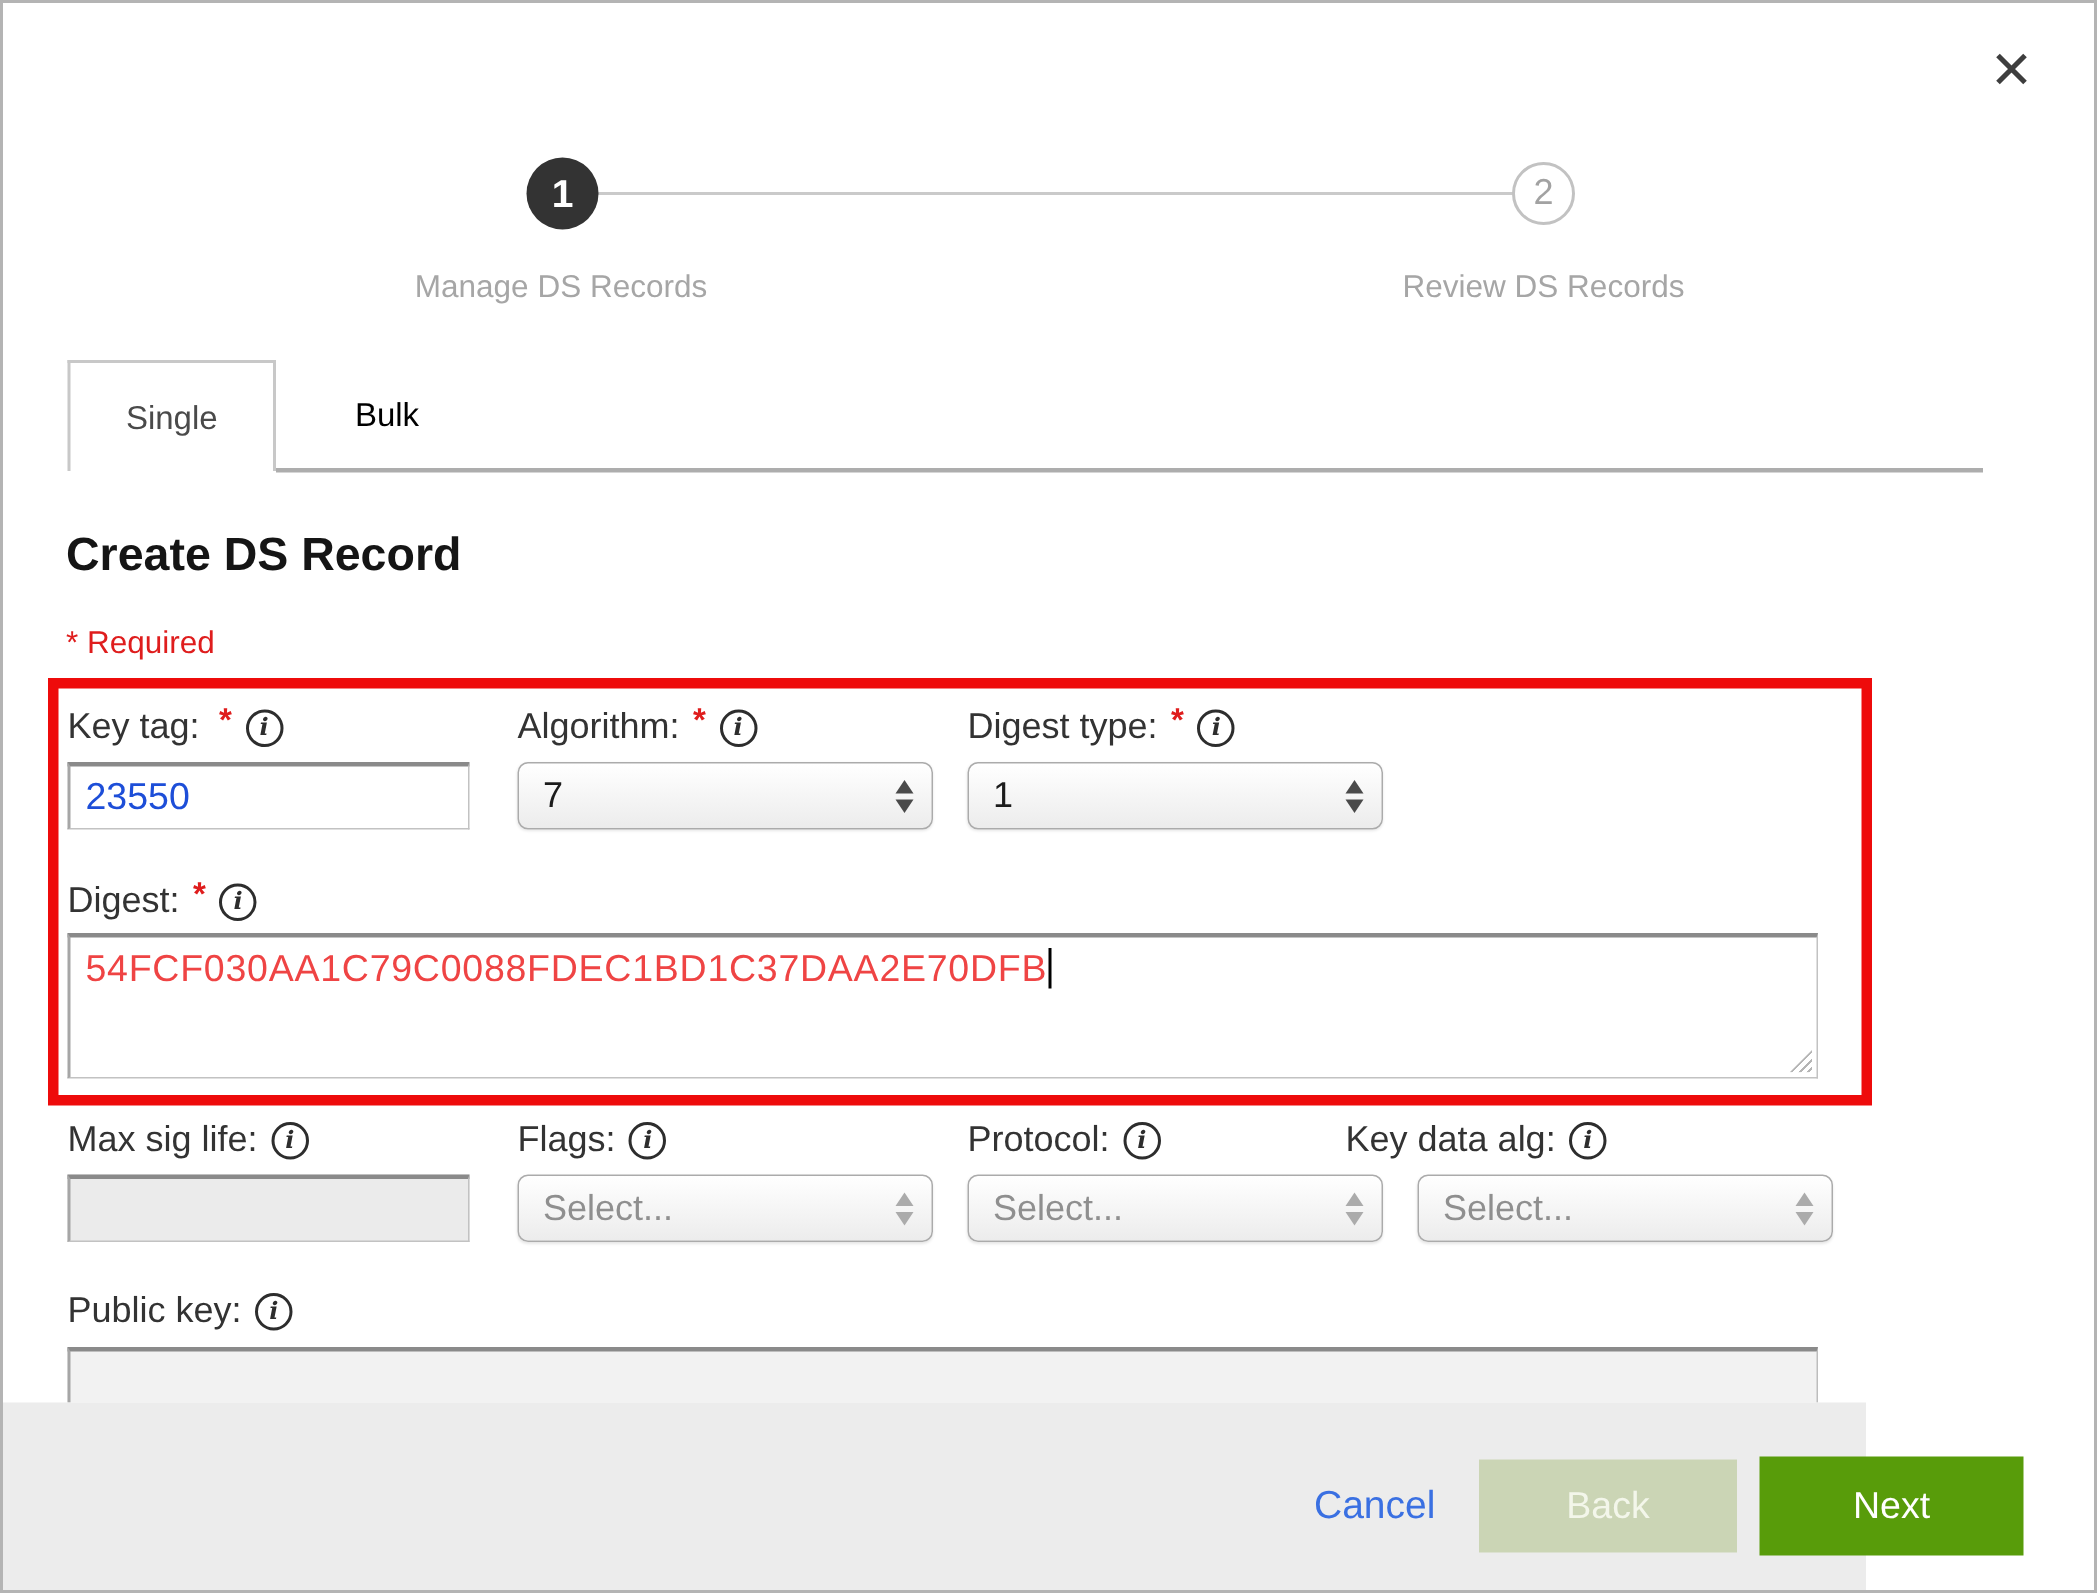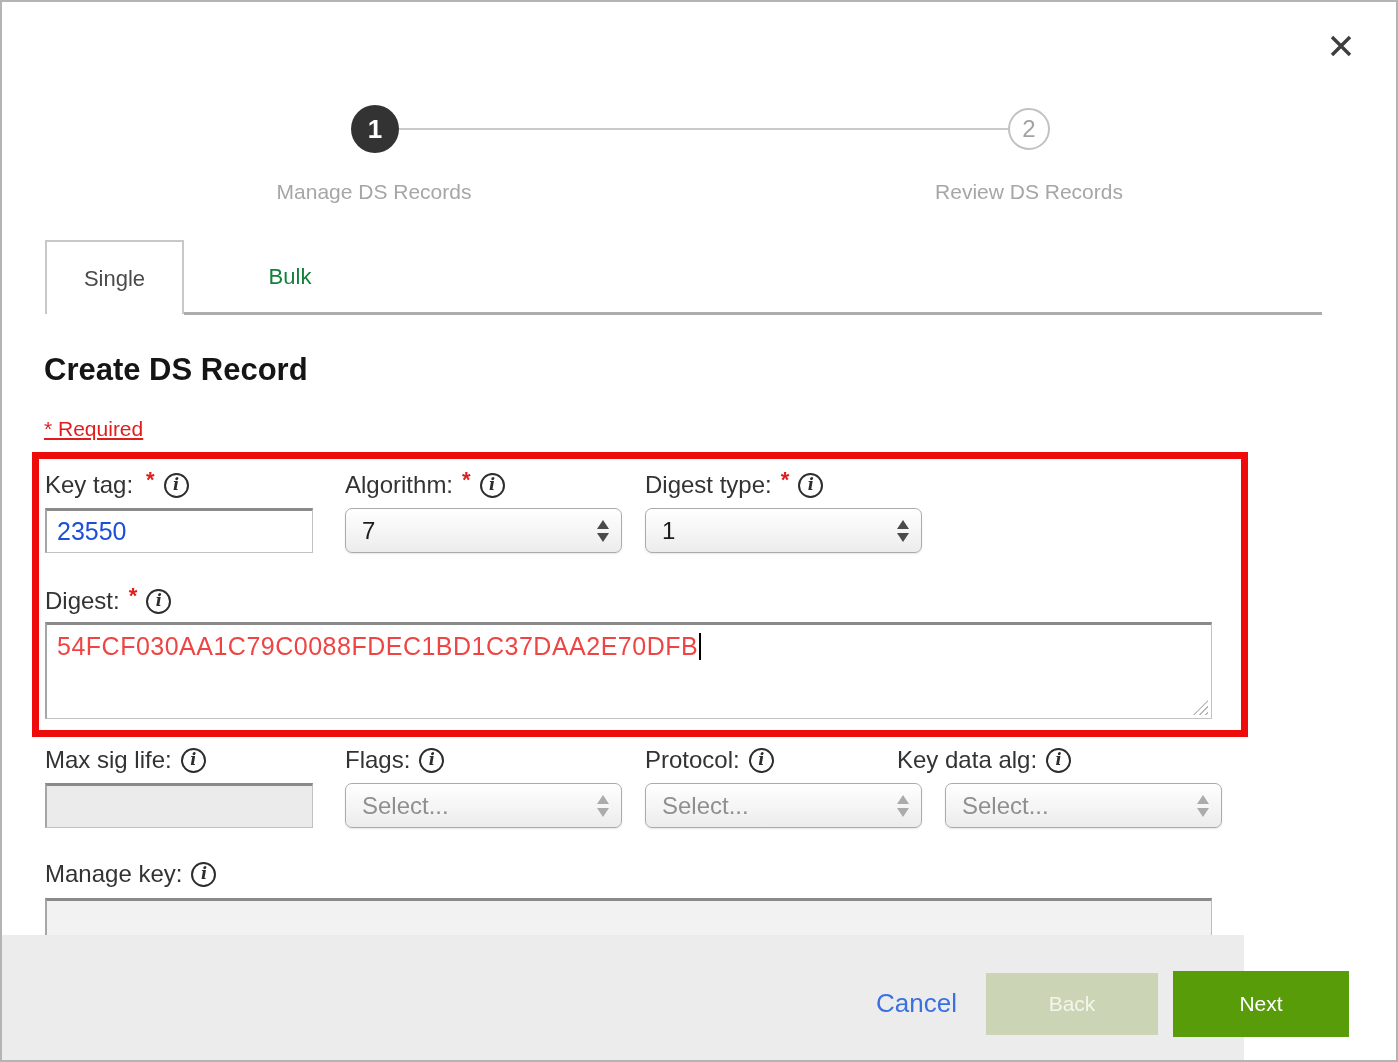--- a/index.html
+++ b/index.html
@@ -23,25 +23,25 @@
   .step-circle.inactive {
     left:1006px; top:106px; width:38px; height:38px; background:#fff;
     border:2px solid #c2c2c2; color:#a2a2a2; font-size:24px;
   }
   .step-label { position:absolute; top:178px; width:400px; text-align:center; font-size:21px; color:#a6a6a6; }
   .step-label.l1 { left:172px; }
   .step-label.l2 { left:827px; }
   
   .tab { position:absolute; top:238px; height:74px; line-height:74px; text-align:center; font-size:22px; cursor:pointer; }
   .tab-single { left:43px; width:139px; background:#fff; box-sizing:border-box; border:2px solid #c8c8c8; border-bottom:none; color:#4a4a4a; z-index:3; }
-  .tab-bulk { left:182px; width:148px; color:#15803d;padding-left:32px; }
+  .tab-bulk { left:182px; width:148px; color:#000000; }
   .tab-underline { position:absolute; left:182px; top:310px; width:1138px; height:3px; background:#adadad; }
   
   .page-title { position:absolute; left:42px; top:350px; margin:0; font-size:31px; font-weight:bold; color:#151515; }
-  .required-note { position:absolute; left:42px; top:415px; font-size:21px; color:#df1d1d;text-decoration:underline; }
+  .required-note { position:absolute; left:42px; top:415px; font-size:21px; color:#df1d1d; }
   
   .highlight-box {
     position:absolute; left:30px; top:450px; width:1216px; height:285px;
     box-sizing:border-box; border:7px solid #ee0b0b; pointer-events:none; z-index:6;
   }
   
   .field-label { position:absolute; display:flex; align-items:center; height:30px; font-size:24px; color:#333; white-space:nowrap; }
   .req { color:#df1d1d; margin-left:9px; font-size:22px; font-weight:bold; position:relative; top:-5px; }
   .info-icon {
     display:inline-flex; align-items:center; justify-content:center;
@@ -82,21 +82,21 @@
     clip-path:polygon(100% 0, 100% 100%, 0 100%);
   }
   .publickey-area {
     position:absolute; left:43px; top:896px; width:1167px; height:37px; box-sizing:border-box;
     background:#f2f2f2; border:1px solid #bdbdbd; border-top:3px solid #8a8a8a; border-left:2px solid #a6a6a6;
     border-bottom:none; overflow:hidden;
   }
   
   .footer { position:absolute; left:0; top:933px; width:1242px; bottom:0; background:#ececec; }
   .cancel-link { position:absolute; left:874px; top:53px; font-size:26px; color:#3a70e2; text-decoration:none; cursor:pointer; }
-  .footer button { font-family:"Liberation Sans","DejaVu Sans",sans-serif; font-size:21px; border:none; }
+  .footer button { font-family:"Liberation Sans","DejaVu Sans",sans-serif; font-size:25px; border:none; }
   .back-btn {
     position:absolute; left:984px; top:38px; width:172px; height:62px;
     background:#cbd5b5; color:#f3f6ea; cursor:default;
   }
   .next-btn {
     position:absolute; left:1171px; top:36px; width:176px; height:66px; box-sizing:border-box;
     background:#589c0a; border-bottom:5px solid #48800a; color:#fff; cursor:pointer;
   }
 </style>
 </head>
@@ -219,21 +219,21 @@
   </div>
   <div class="select muted" style="left:943px; top:781px; width:277px;">
     <span class="value">Select...</span>
     <span class="arrows">
         <span class="arrow-up"></span>
         <span class="arrow-down"></span>
       </span>
   </div>
 
   <div class="field-label" style="left:43px; top:857px;">
-    <span>Manage key:</span>
+    <span>Public key:</span>
     <span class="info-icon">
         <i>i</i>
       </span>
   </div>
   <div class="publickey-area"></div>
 
   <div class="footer">
     <a class="cancel-link">Cancel</a>
     <button class="back-btn">Back</button>
     <button class="next-btn">Next</button>

